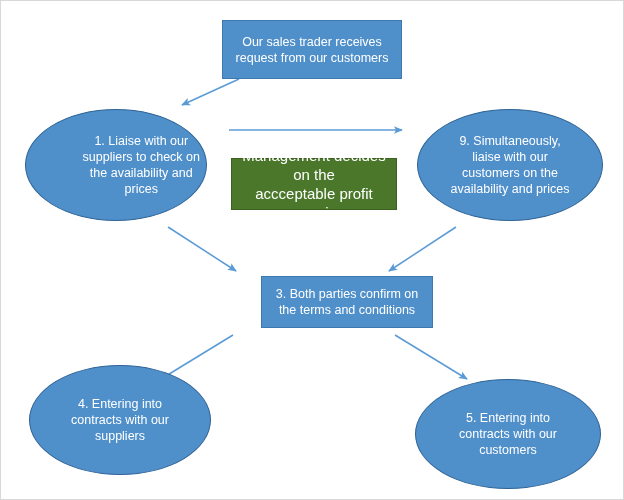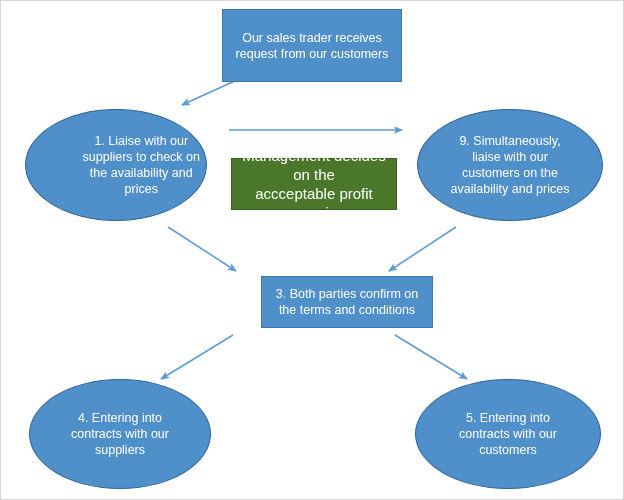--- a/index.html
+++ b/index.html
@@ -51,26 +51,26 @@
     font-size: 15px;
   }
   .ellipse {
     background: #4f8fca;
     border: 1px solid #2f6496;
     border-radius: 50%;
     font-size: 12.5px;
   }
 
   
-  #node-top      { left: 221px; top: 8px;  width: 180px; height: 73px; }
+  #node-top      { left: 221px; top: 19px;  width: 180px; height: 59px; }
   #node-green    { left: 230px; top: 157px; width: 166px; height: 52px; }
   #node-step3    { left: 228px; top: 275px; width: 172px; height: 52px; margin-left: 32px; }
   #node-left     { left: 24px;  top: 108px; width: 182px; height: 112px; justify-content: flex-end; }
   #node-right    { left: 416px; top: 108px; width: 186px; height: 112px; }
-  #node-bl       { left: 28px;  top: 378px; width: 182px; height: 110px; justify-content: center; }
+  #node-bl       { left: 28px;  top: 364px; width: 182px; height: 110px; justify-content: center; }
   #node-br       { left: 414px; top: 378px; width: 186px; height: 110px; }
 </style>
 </head>
 <body>
 
 <div id="canvas">
 
   <svg id="arrow-layer" viewBox="0 0 624 500" width="624" height="500">
     <defs>
       <marker id="ah" markerWidth="7" markerHeight="7" refX="5.4" refY="3" orient="auto" markerUnits="strokeWidth">

